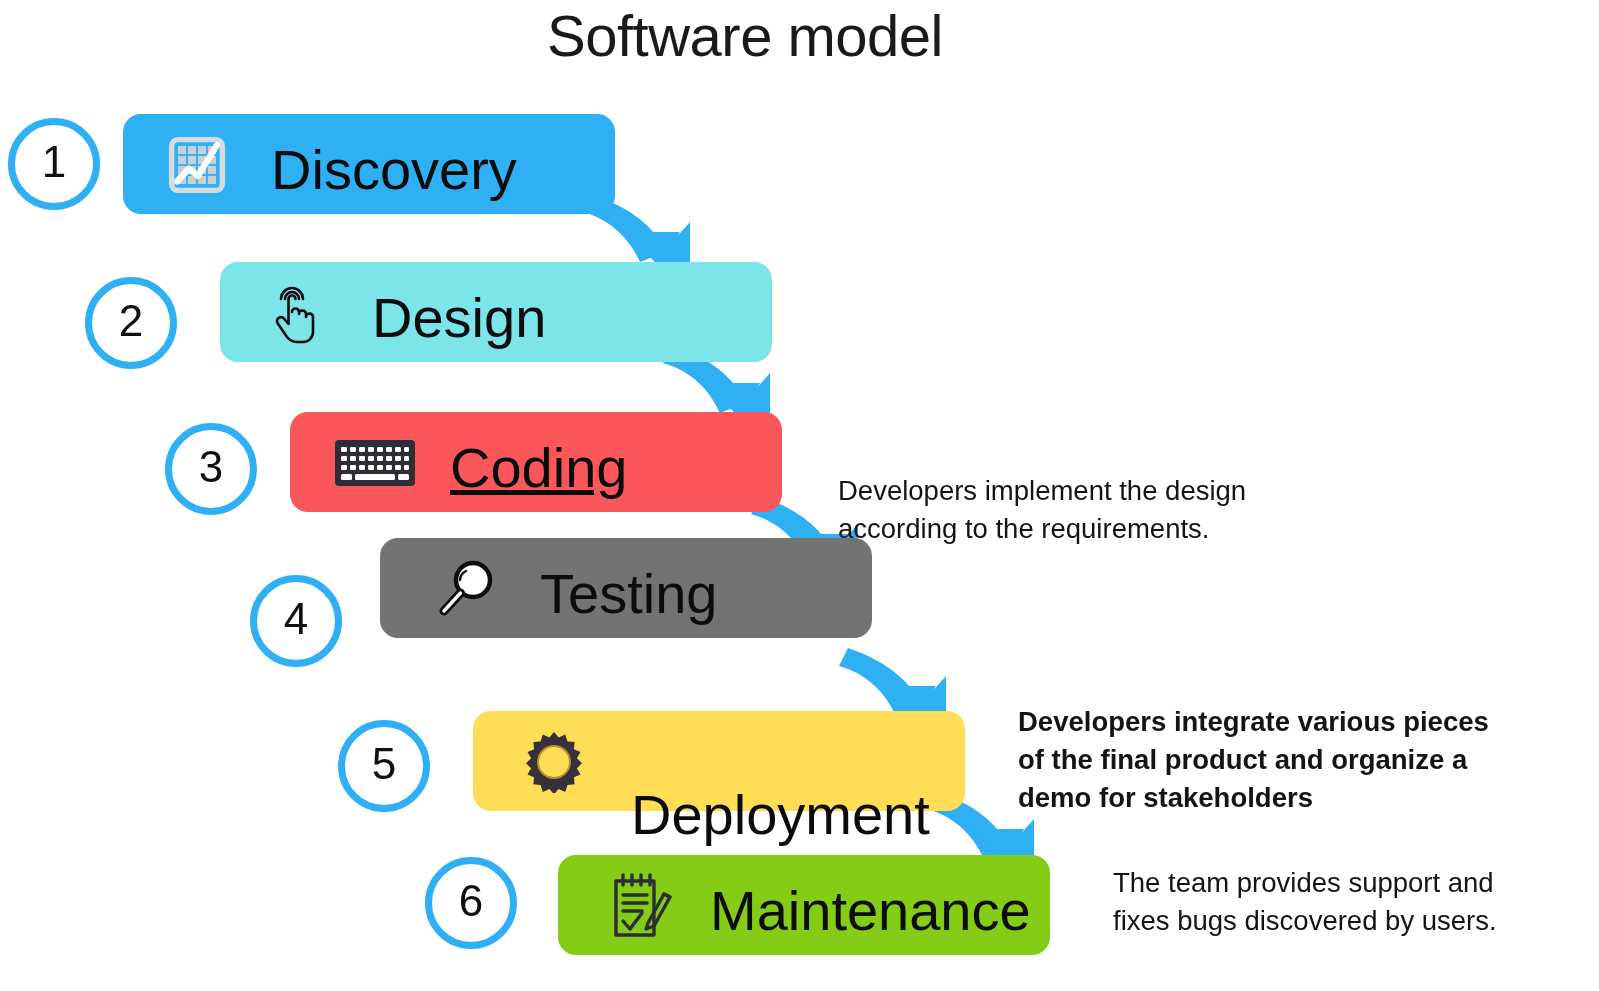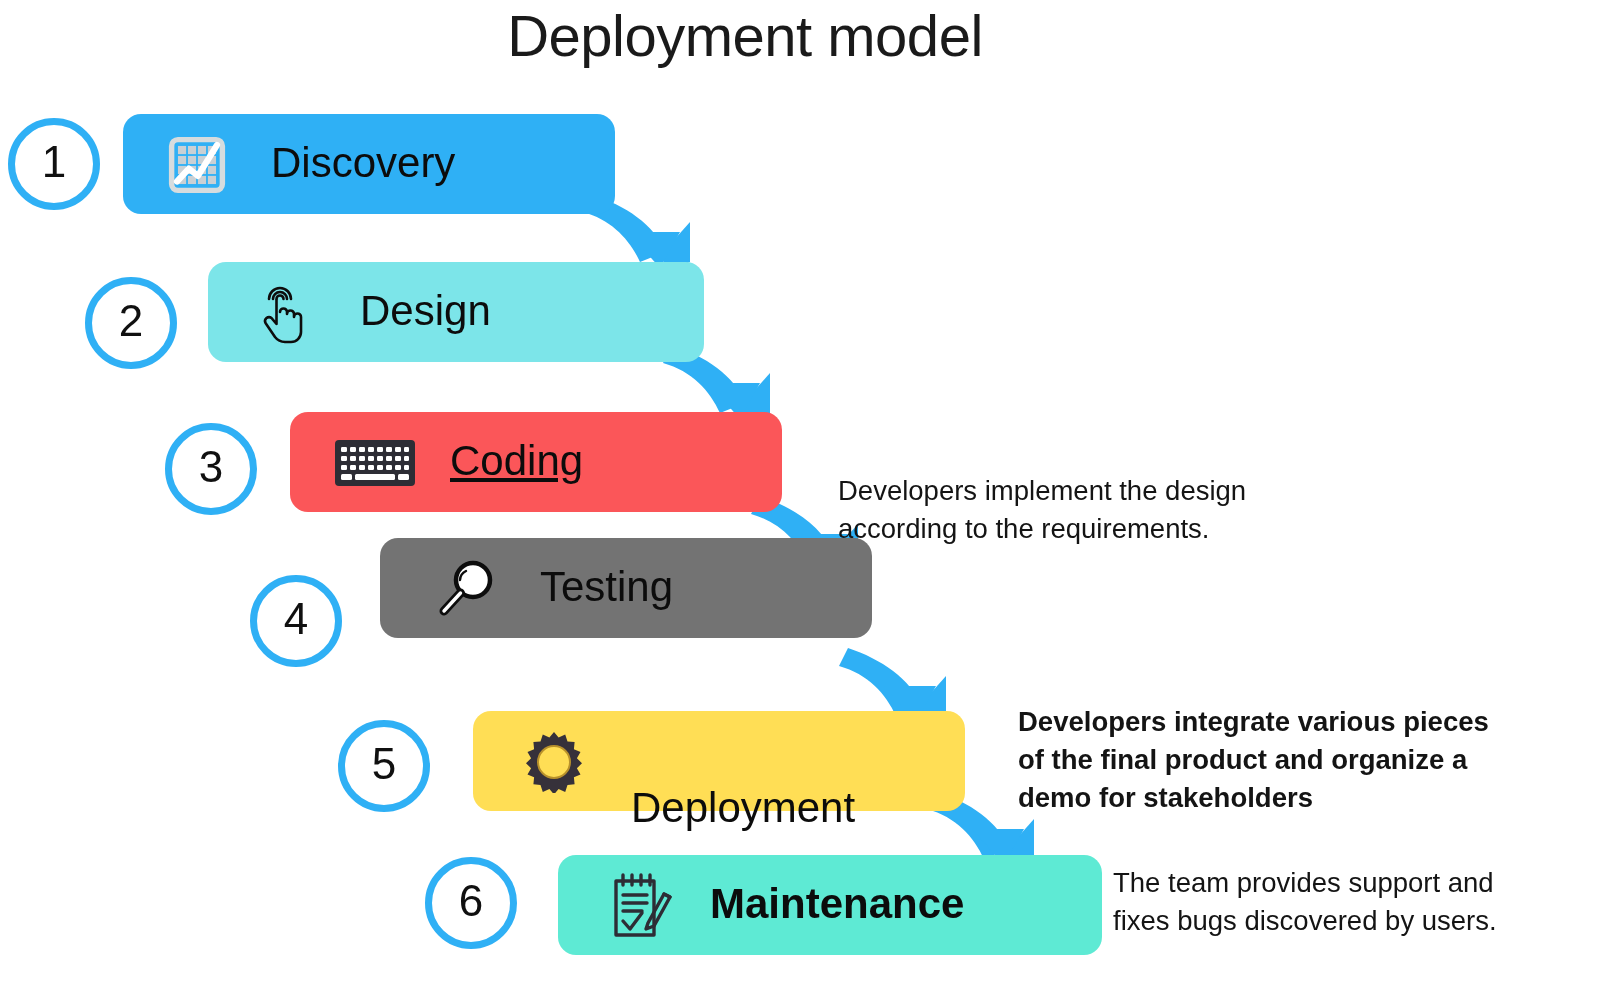--- a/index.html
+++ b/index.html
@@ -61,21 +61,21 @@
     z-index: 4;
   }
   .bar .icon-slot {
     position: absolute;
     display: flex;
     align-items: center;
     justify-content: center;
   }
   .bar .bar-label {
     position: absolute;
-    font-size: 42px;
+    font-size: 56px;
     line-height: 1;
     color: #0c0c0c;
     white-space: nowrap;
   }
 
   
   .desc {
     position: absolute;
     font-size: 27.5px;
     line-height: 1.38;
@@ -91,21 +91,21 @@
     width: 1599px; height: 991px;
     z-index: 3;
     pointer-events: none;
   }
 </style>
 </head>
 <body>
 
 <div id="stage">
 
-  <div id="title">Deployment model</div>
+  <div id="title">Software model</div>
 
   <svg class="arrow-layer" viewBox="0 0 1599 991" xmlns="http://www.w3.org/2000/svg">
     <g fill="#2fb0f5">
 
       <g>
         <path d="M592 195 C 625 205, 655 225, 665 252 L 640 262 C 630 240, 612 220, 583 212 Z"></path>
         <path d="M665 250 L 690 222 L 690 262 L 662 272 Z"></path>
         <path d="M628 232 L 680 232 L 660 268 Z"></path>
       </g>
 
@@ -165,21 +165,21 @@
       </svg>
     </div>
     <div class="bar-label" style="left:148px; top:28px;">Discovery</div>
   </div>
 
 
   <div class="num-circle" style="left:85px; top:277px; width:92px; height:92px; border:7px solid #2fb0f5;">
     <span>2</span>
   </div>
 
-  <div class="bar" style="left:208px; top:262px; width:496px; height:100px; background:#7ce5e9;text-align:center;">
+  <div class="bar" style="left:220px; top:262px; width:552px; height:100px; background:#7ce5e9;text-align:center;">
     <div class="icon-slot" style="left:42px; top:18px; width:64px; height:66px;">
       <svg viewBox="0 0 64 66" width="64" height="66" xmlns="http://www.w3.org/2000/svg">
         <g fill="none" stroke="#0d0d0d" stroke-width="2.6" stroke-linecap="round" stroke-linejoin="round">
           <path d="M19 19 a11 11 0 0 1 22 0"></path>
           <path d="M23 19 a7 7 0 0 1 14 0"></path>
           <path d="M26.5 19 a3.5 3.5 0 0 1 7 0"></path>
           <path d="M26.5 20 L26.5 44 L21.5 38 a4 4 0 0 0 -6 5 L25 57 a13 13 0 0 0 10 5 L41 62
                    a10 10 0 0 0 10 -10 L51 37 a3.5 3.5 0 0 0 -7 0
                    L44 34 a3.5 3.5 0 0 0 -7 0
                    L37 32 a3.5 3.5 0 0 0 -3.5 -3.5 a3.5 3.5 0 0 0 -3.5 3.5"></path>
@@ -274,21 +274,21 @@
   </div>
 
   <div class="desc" style="left:1018px; top:703px; width:545px;font-weight:bold;">Developers integrate various pieces
 of the final product and organize a
 demo for stakeholders</div>
 
   <div class="num-circle" style="left:425px; top:857px; width:92px; height:92px; border:7px solid #2fb0f5;">
     <span>6</span>
   </div>
 
-  <div class="bar" style="left:558px; top:855px; width:544px; height:100px; background:#5eead4;font-weight:bold;">
+  <div class="bar" style="left:558px; top:855px; width:492px; height:100px; background:#84cc16;">
     <div class="icon-slot" style="left:50px; top:14px; width:66px; height:72px;">
       <svg viewBox="0 0 66 72" width="66" height="72" xmlns="http://www.w3.org/2000/svg">
         <g fill="none" stroke="#2d2d35" stroke-width="3.4" stroke-linecap="round" stroke-linejoin="round">
           <rect x="8" y="12" width="38" height="54"></rect>
           <path d="M15 6 L15 16 M24 6 L24 16 M33 6 L33 16 M42 6 L42 16"></path>
           <path d="M15 26 L39 26 M15 34 L39 34 M15 42 L34 42"></path>
           <path d="M15 52 L22 60 L34 44"></path>
           <path d="M40 54 L56 25 L62 28 L46 57 L38 60 Z"></path>
           <path d="M56 25 L62 28"></path>
         </g>

